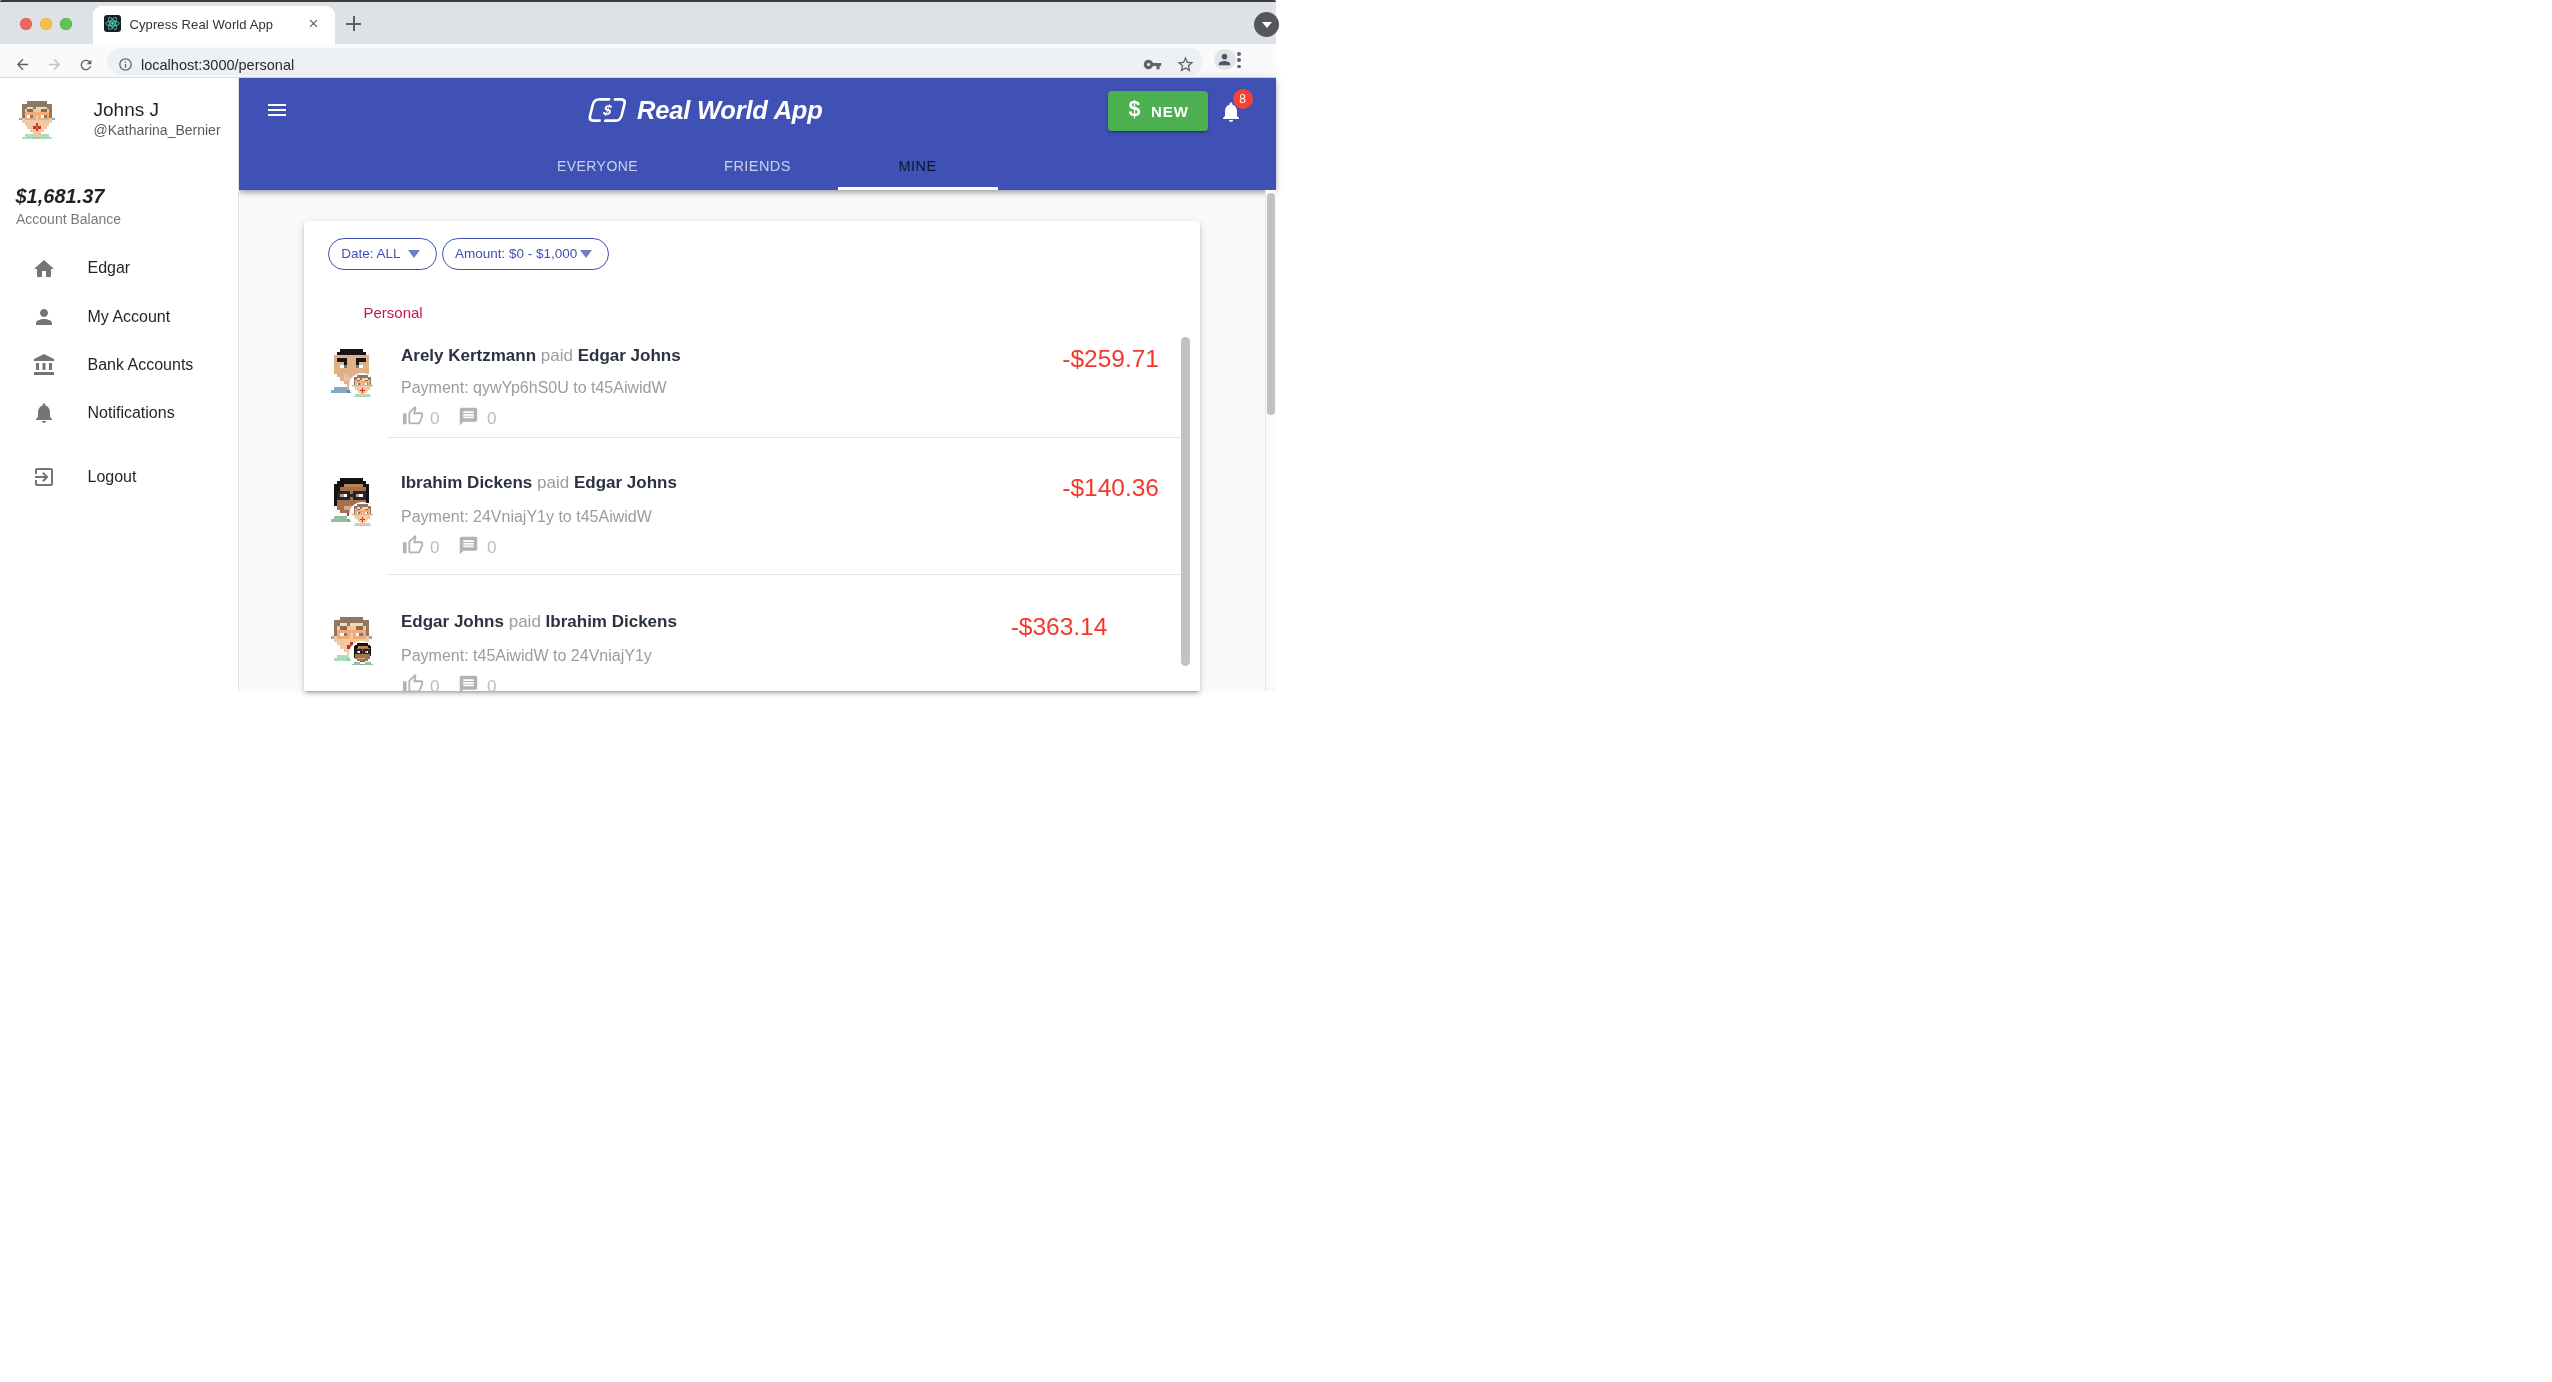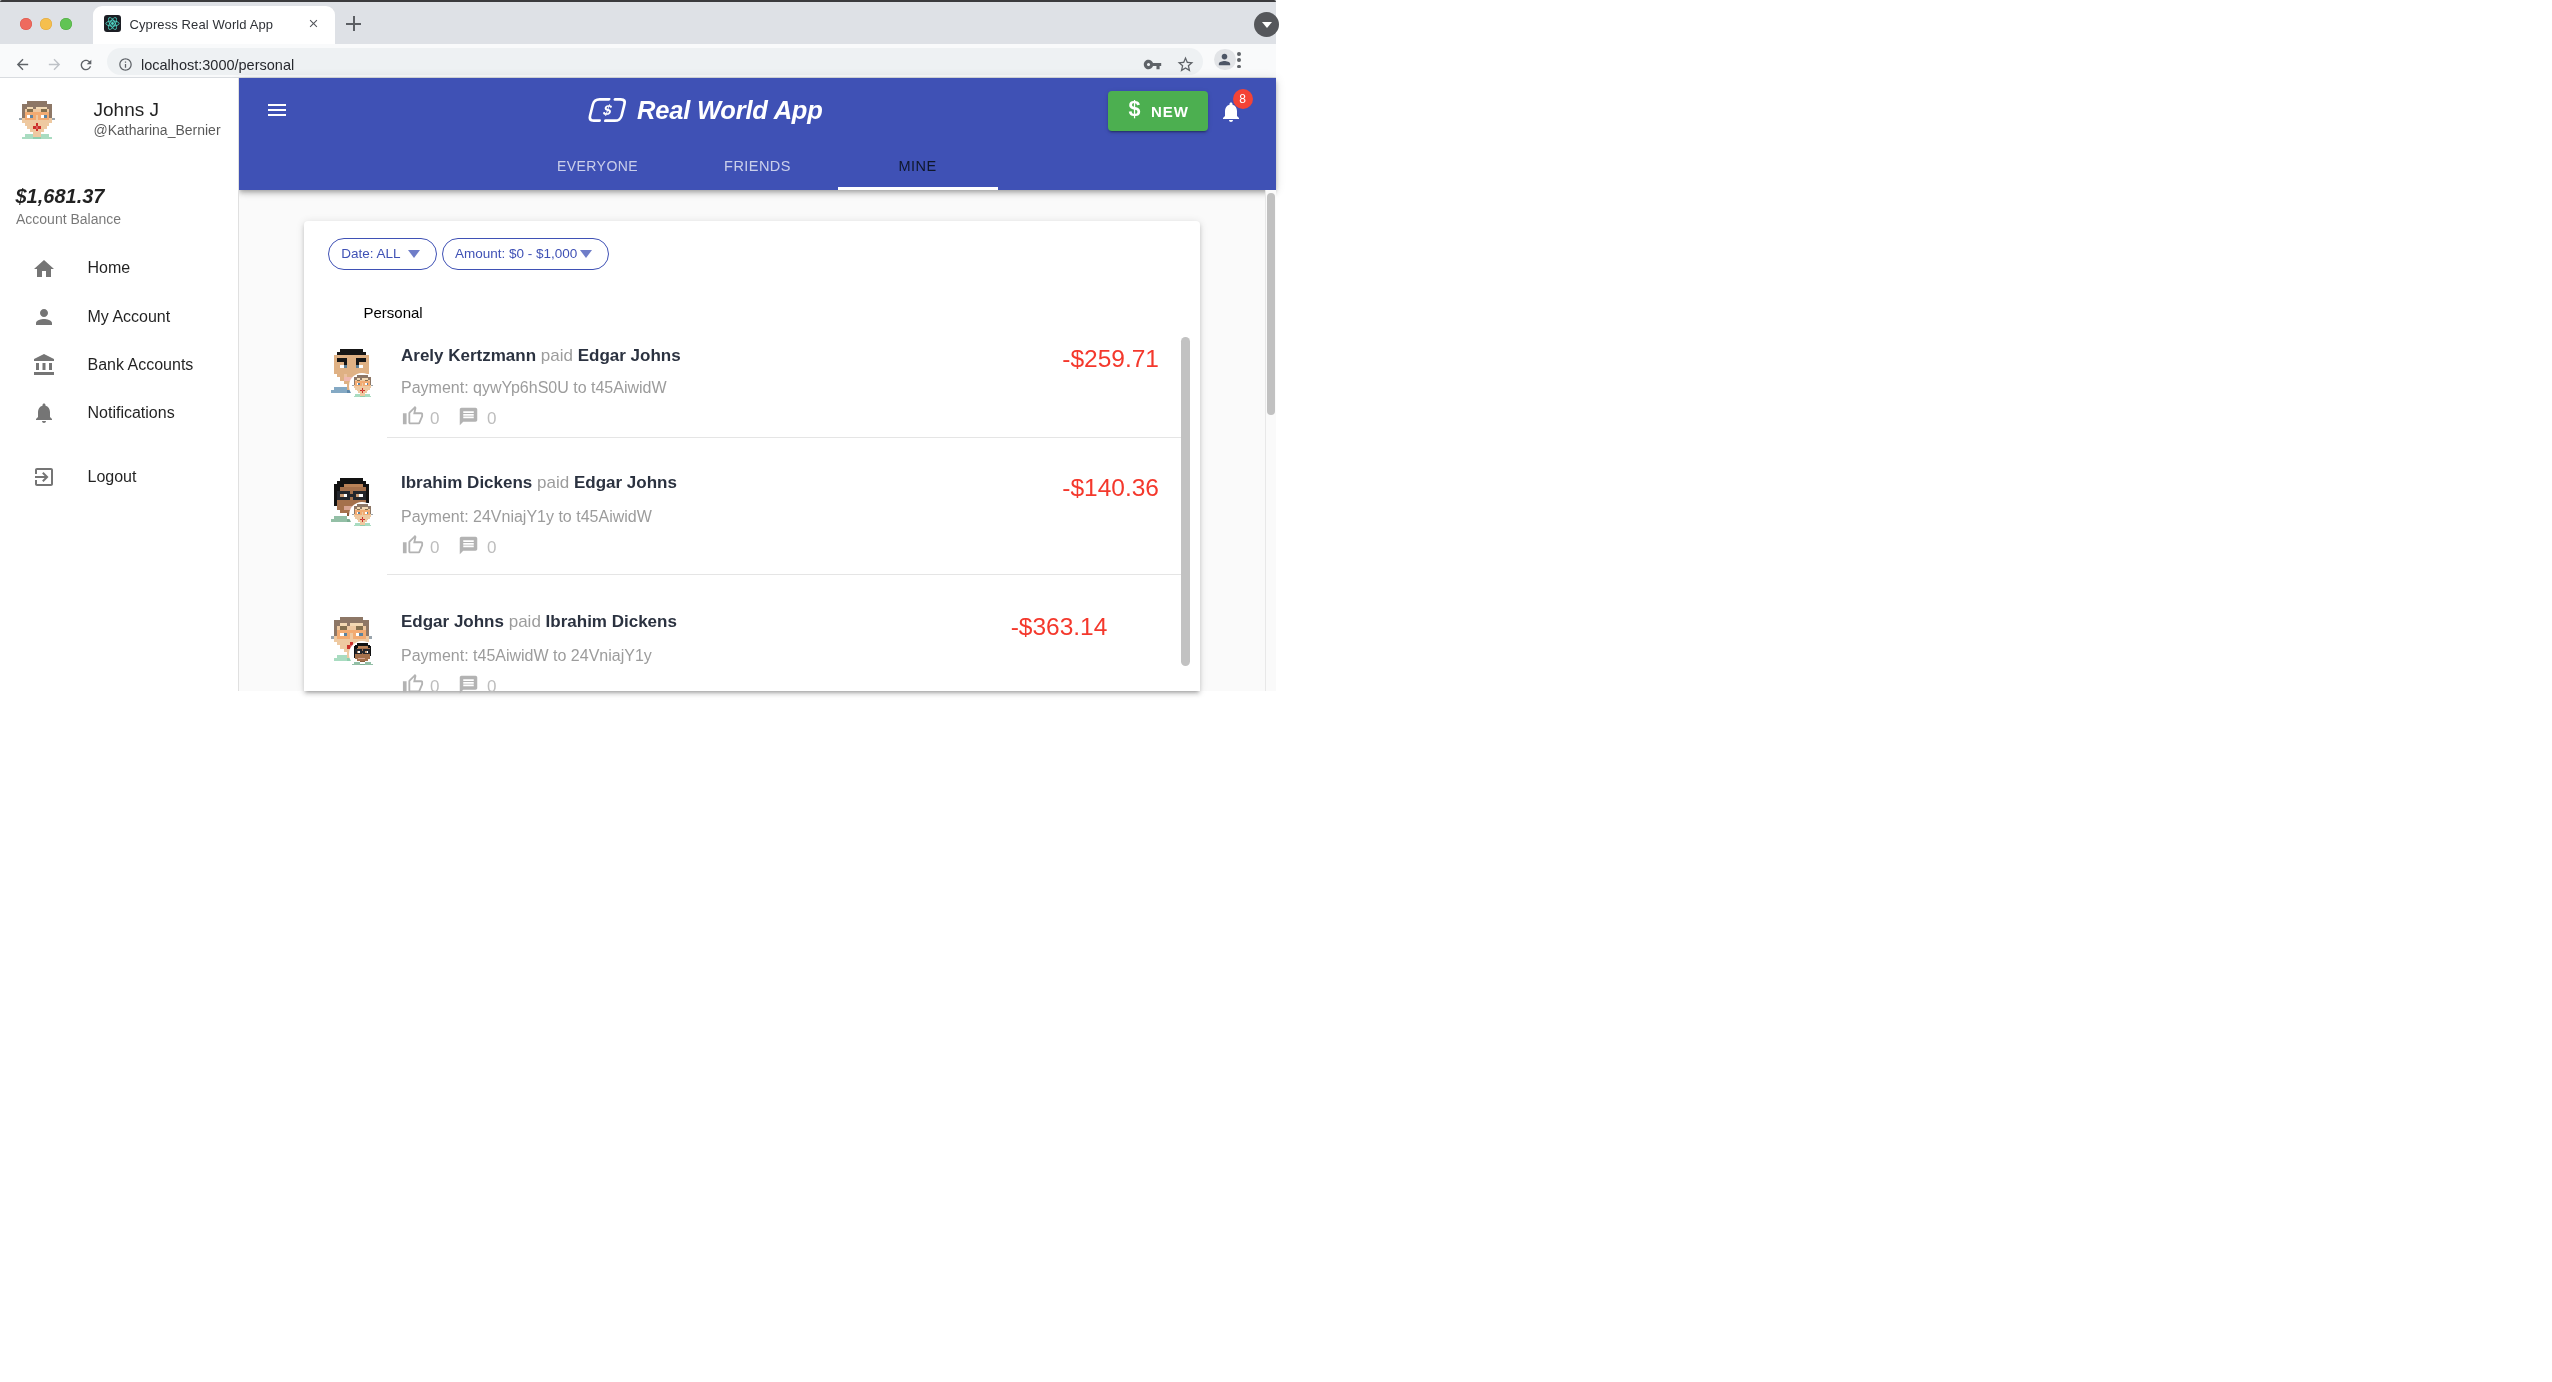--- a/index.html
+++ b/index.html
@@ -147,21 +147,21 @@
       <rect x="5" y="12.9" width="3" height="1.02" fill="#8fcfae"></rect>
       <rect x="8" y="12.9" width="4" height="1.02" fill="#a9dcc1"></rect>
     </svg>
 <div class="abs" style="left:93.5px;top:99px;font-size:19px;color:rgba(0,0,0,0.87);">Johns J</div>
 <div class="abs" style="left:93.5px;top:121.5px;font-size:14px;color:rgba(0,0,0,0.66);">@Katharina_Bernier</div>
 <div class="abs" style="left:15.5px;top:184.5px;font-size:20px;font-weight:bold;color:rgba(0,0,0,0.87);font-style:italic;">$1,681.37</div>
 <div class="abs" style="left:16px;top:210.5px;font-size:14px;color:rgba(0,0,0,0.54);">Account Balance</div>
 <svg style="position:absolute;left:32px;top:256.5px" width="24" height="24" viewBox="0 0 24 24">
       <path d="M10 20v-6h4v6h5v-8h3L12 3 2 12h3v8z" fill="#757575"></path>
     </svg>
-<div class="abs" style="left:87.5px;top:259.0px;font-size:16px;color:rgba(0,0,0,0.87);">Home</div>
+<div class="abs" style="left:87.5px;top:259.0px;font-size:16px;color:rgba(0,0,0,0.87);">Edgar</div>
 <svg style="position:absolute;left:32px;top:305px" width="24" height="24" viewBox="0 0 24 24">
       <path d="M12 12c2.21 0 4-1.79 4-4s-1.79-4-4-4-4 1.79-4 4 1.79 4 4 4zm0 2c-2.67 0-8 1.34-8 4v2h16v-2c0-2.66-5.33-4-8-4z" fill="#757575"></path>
     </svg>
 <div class="abs" style="left:87.5px;top:307.5px;font-size:16px;color:rgba(0,0,0,0.87);">My Account</div>
 <svg style="position:absolute;left:32px;top:353px" width="24" height="24" viewBox="0 0 24 24">
       <path d="M4 10h3v7H4zm6.5 0h3v7h-3zM2 19h20v3H2zm15-9h3v7h-3zm-5-9L2 6v2h20V6z" fill="#757575"></path>
     </svg>
 <div class="abs" style="left:87.5px;top:355.5px;font-size:16px;color:rgba(0,0,0,0.87);">Bank Accounts</div>
 <svg style="position:absolute;left:32px;top:401px" width="24" height="24" viewBox="0 0 24 24">
       <path d="M12 22c1.1 0 2-.9 2-2h-4c0 1.1.9 2 2 2zm6-6v-5c0-3.07-1.63-5.64-4.5-6.32V4c0-.83-.67-1.5-1.5-1.5s-1.5.67-1.5 1.5v.68C7.64 5.36 6 7.92 6 11v5l-2 2v1h16v-1l-2-2z" fill="#757575"></path>
@@ -172,21 +172,21 @@
     </svg>
 <div class="abs" style="left:87.5px;top:467.5px;font-size:16px;color:rgba(0,0,0,0.87);">Logout</div>
 <div class="abs" style="left:304px;top:221px;width:896px;height:470px;background:#fff;border-radius:4px 4px 0 0;
 box-shadow:0 3px 3px -2px rgba(0,0,0,.2),0 3px 4px 0 rgba(0,0,0,.14),0 1px 8px 0 rgba(0,0,0,.12);"></div>
 <div class="abs" style="left:328.2px;top:237.8px;width:108.4px;height:32px;border:1.25px solid #3f51b5;border-radius:16px;"></div>
 <div class="abs" style="left:341.2px;top:245.5px;font-size:13.5px;color:#3f51b5;">Date: ALL</div>
 <div class="abs" style="left:407.6px;top:250px;width:0;height:0;border-left:6px solid transparent;border-right:6px solid transparent;border-top:8px solid #6f7dc8;"></div>
 <div class="abs" style="left:442px;top:237.8px;width:166.7px;height:32px;border:1.25px solid #3f51b5;border-radius:16px;"></div>
 <div class="abs" style="left:455px;top:245.5px;font-size:13.5px;color:#3f51b5;">Amount: $0 - $1,000</div>
 <div class="abs" style="left:579.7px;top:250px;width:0;height:0;border-left:6px solid transparent;border-right:6px solid transparent;border-top:8px solid #6f7dc8;"></div>
-<div class="abs" style="left:327.5px;top:303.5px;font-size:15px;color:#000000;padding-left:36px;">Personal</div>
+<div class="abs" style="left:327.5px;top:303.5px;font-size:15px;color:#be185d;padding-left:36px;">Personal</div>
 <svg style="position:absolute;left:330.5px;top:348.5px" width="41" height="44.2" viewBox="0 0 13 14" shape-rendering="crispEdges">
       <rect x="3" y="0" width="7" height="1.02" fill="#161616"></rect>
       <rect x="2" y="1" width="9" height="1.02" fill="#161616"></rect>
       <rect x="1" y="2" width="11" height="1.02" fill="#dfb184"></rect>
       <rect x="1" y="3" width="1" height="1.02" fill="#dfb184"></rect>
       <rect x="2" y="3" width="3" height="1.02" fill="#161616"></rect>
       <rect x="5" y="3" width="3" height="1.02" fill="#dfb184"></rect>
       <rect x="8" y="3" width="3" height="1.02" fill="#161616"></rect>
       <rect x="11" y="3" width="1" height="1.02" fill="#dfb184"></rect>
       <rect x="1" y="4" width="3" height="1.02" fill="#dfb184"></rect>

